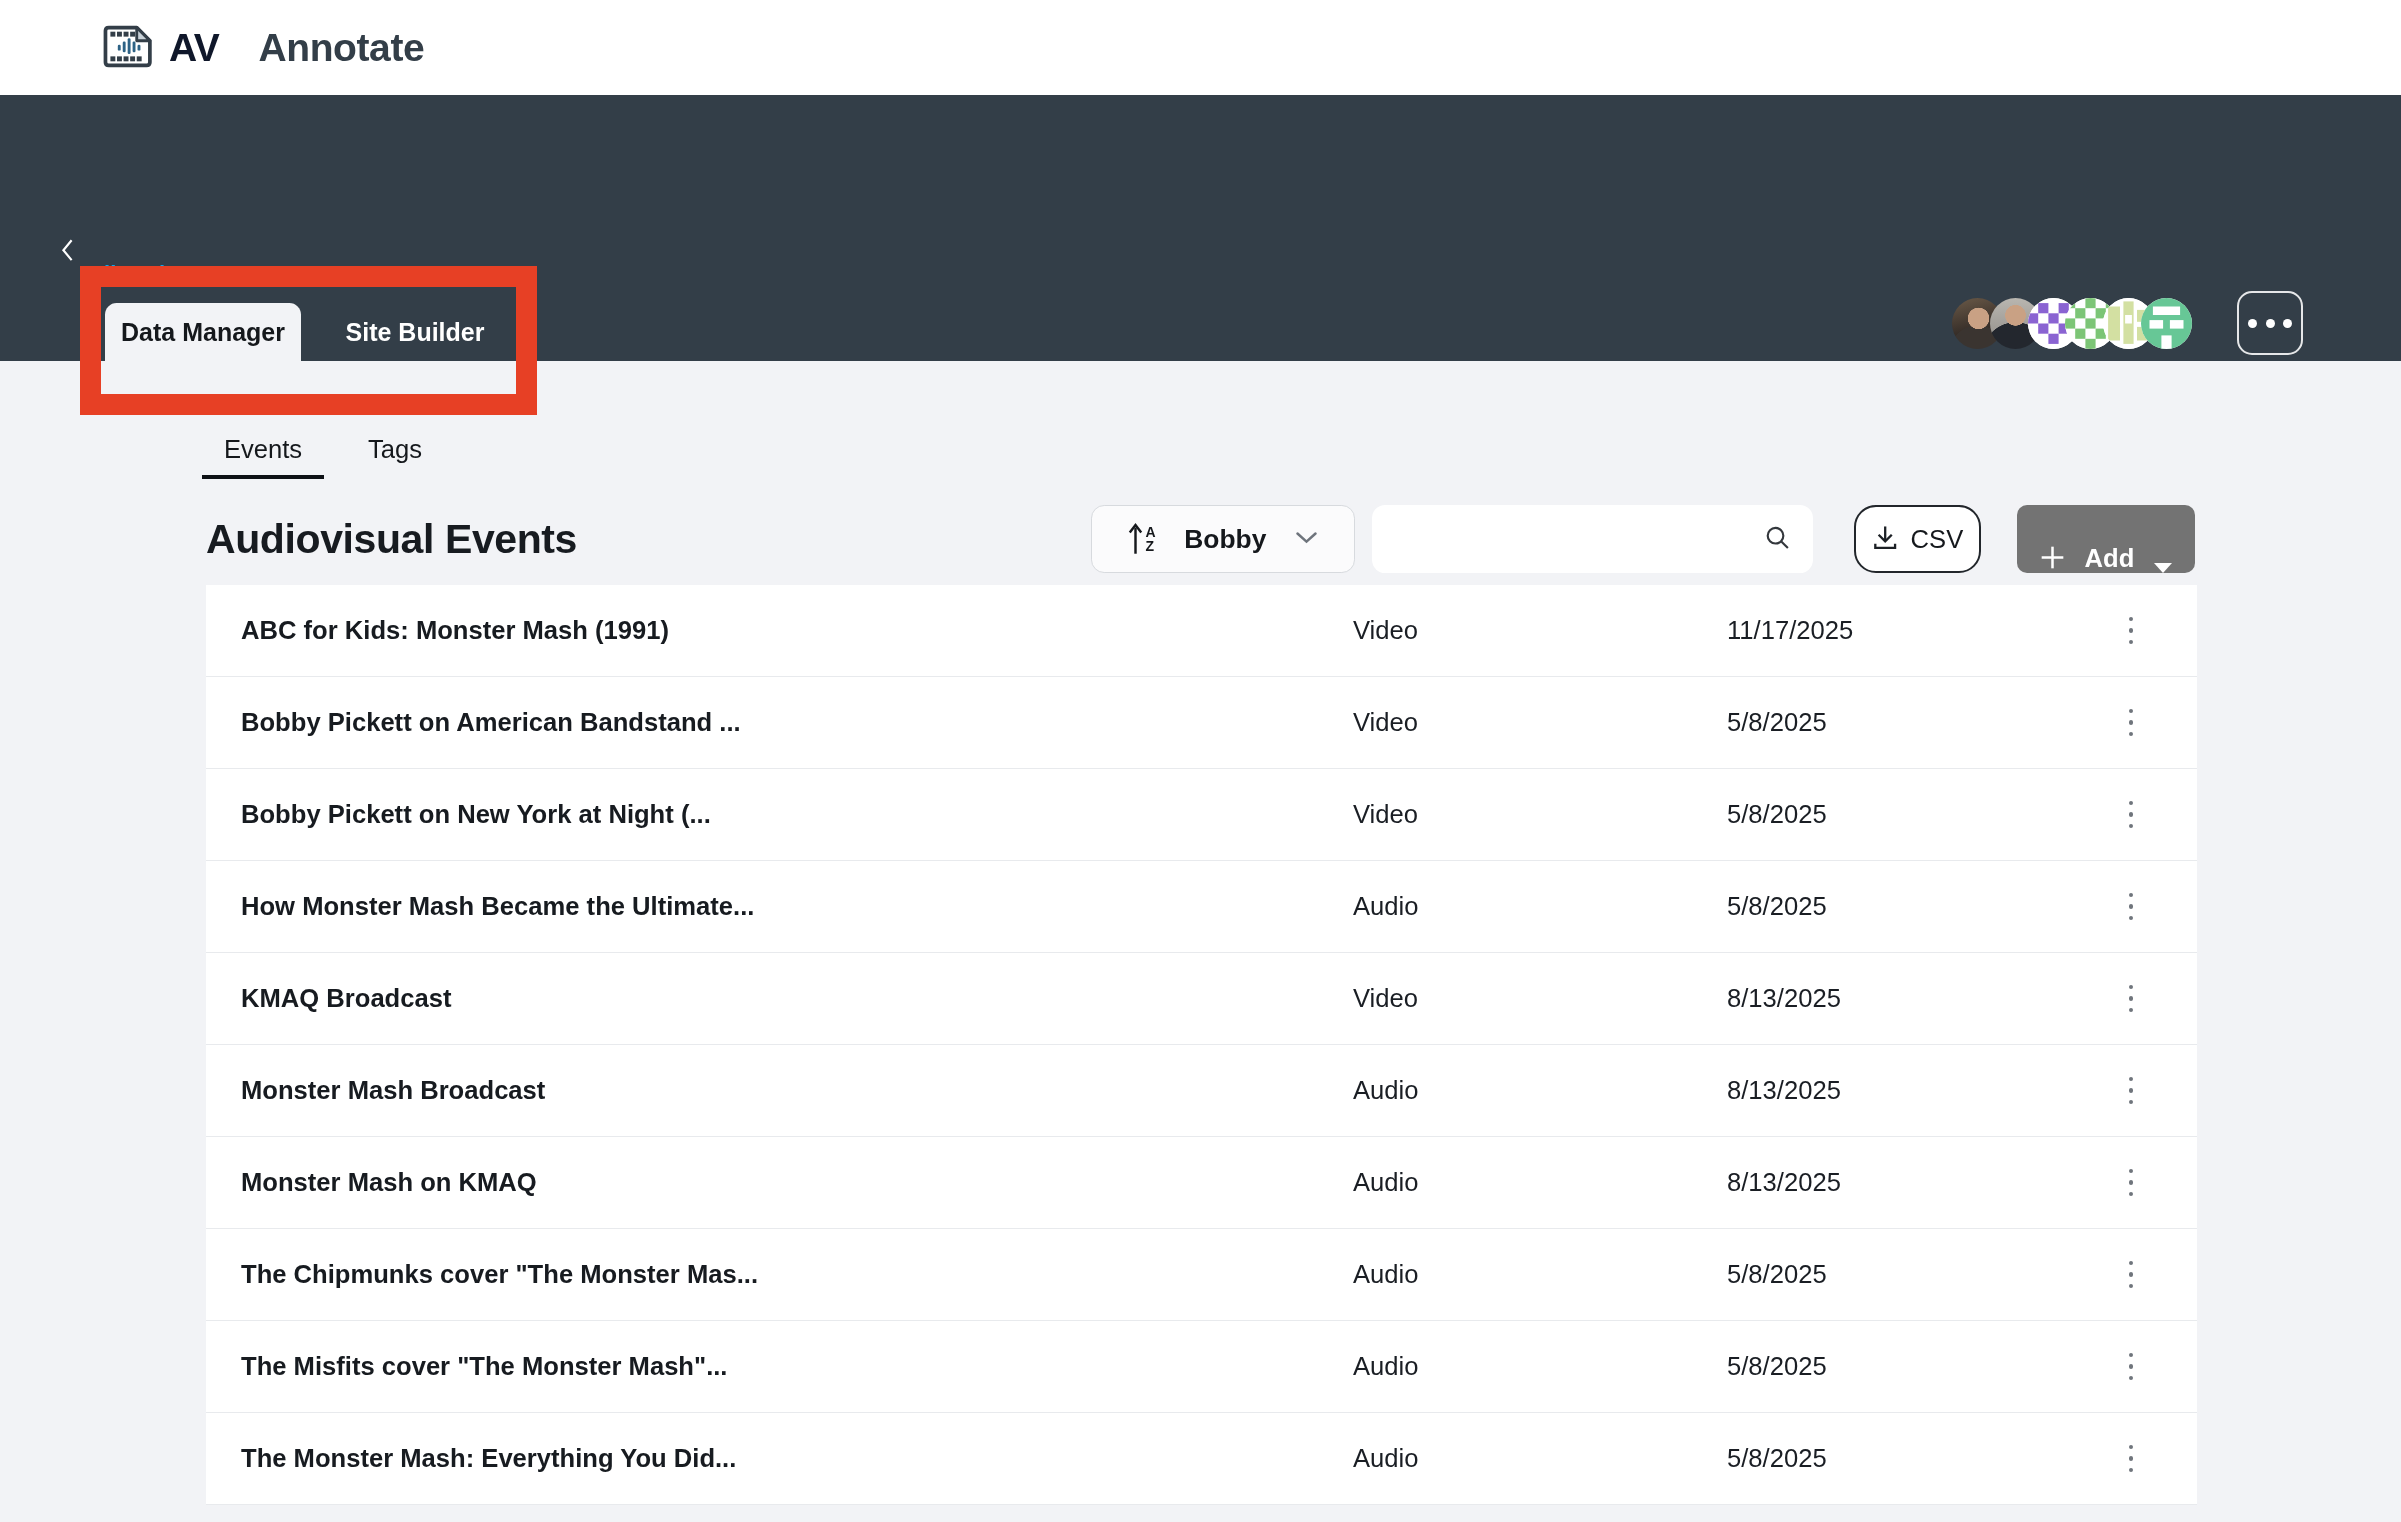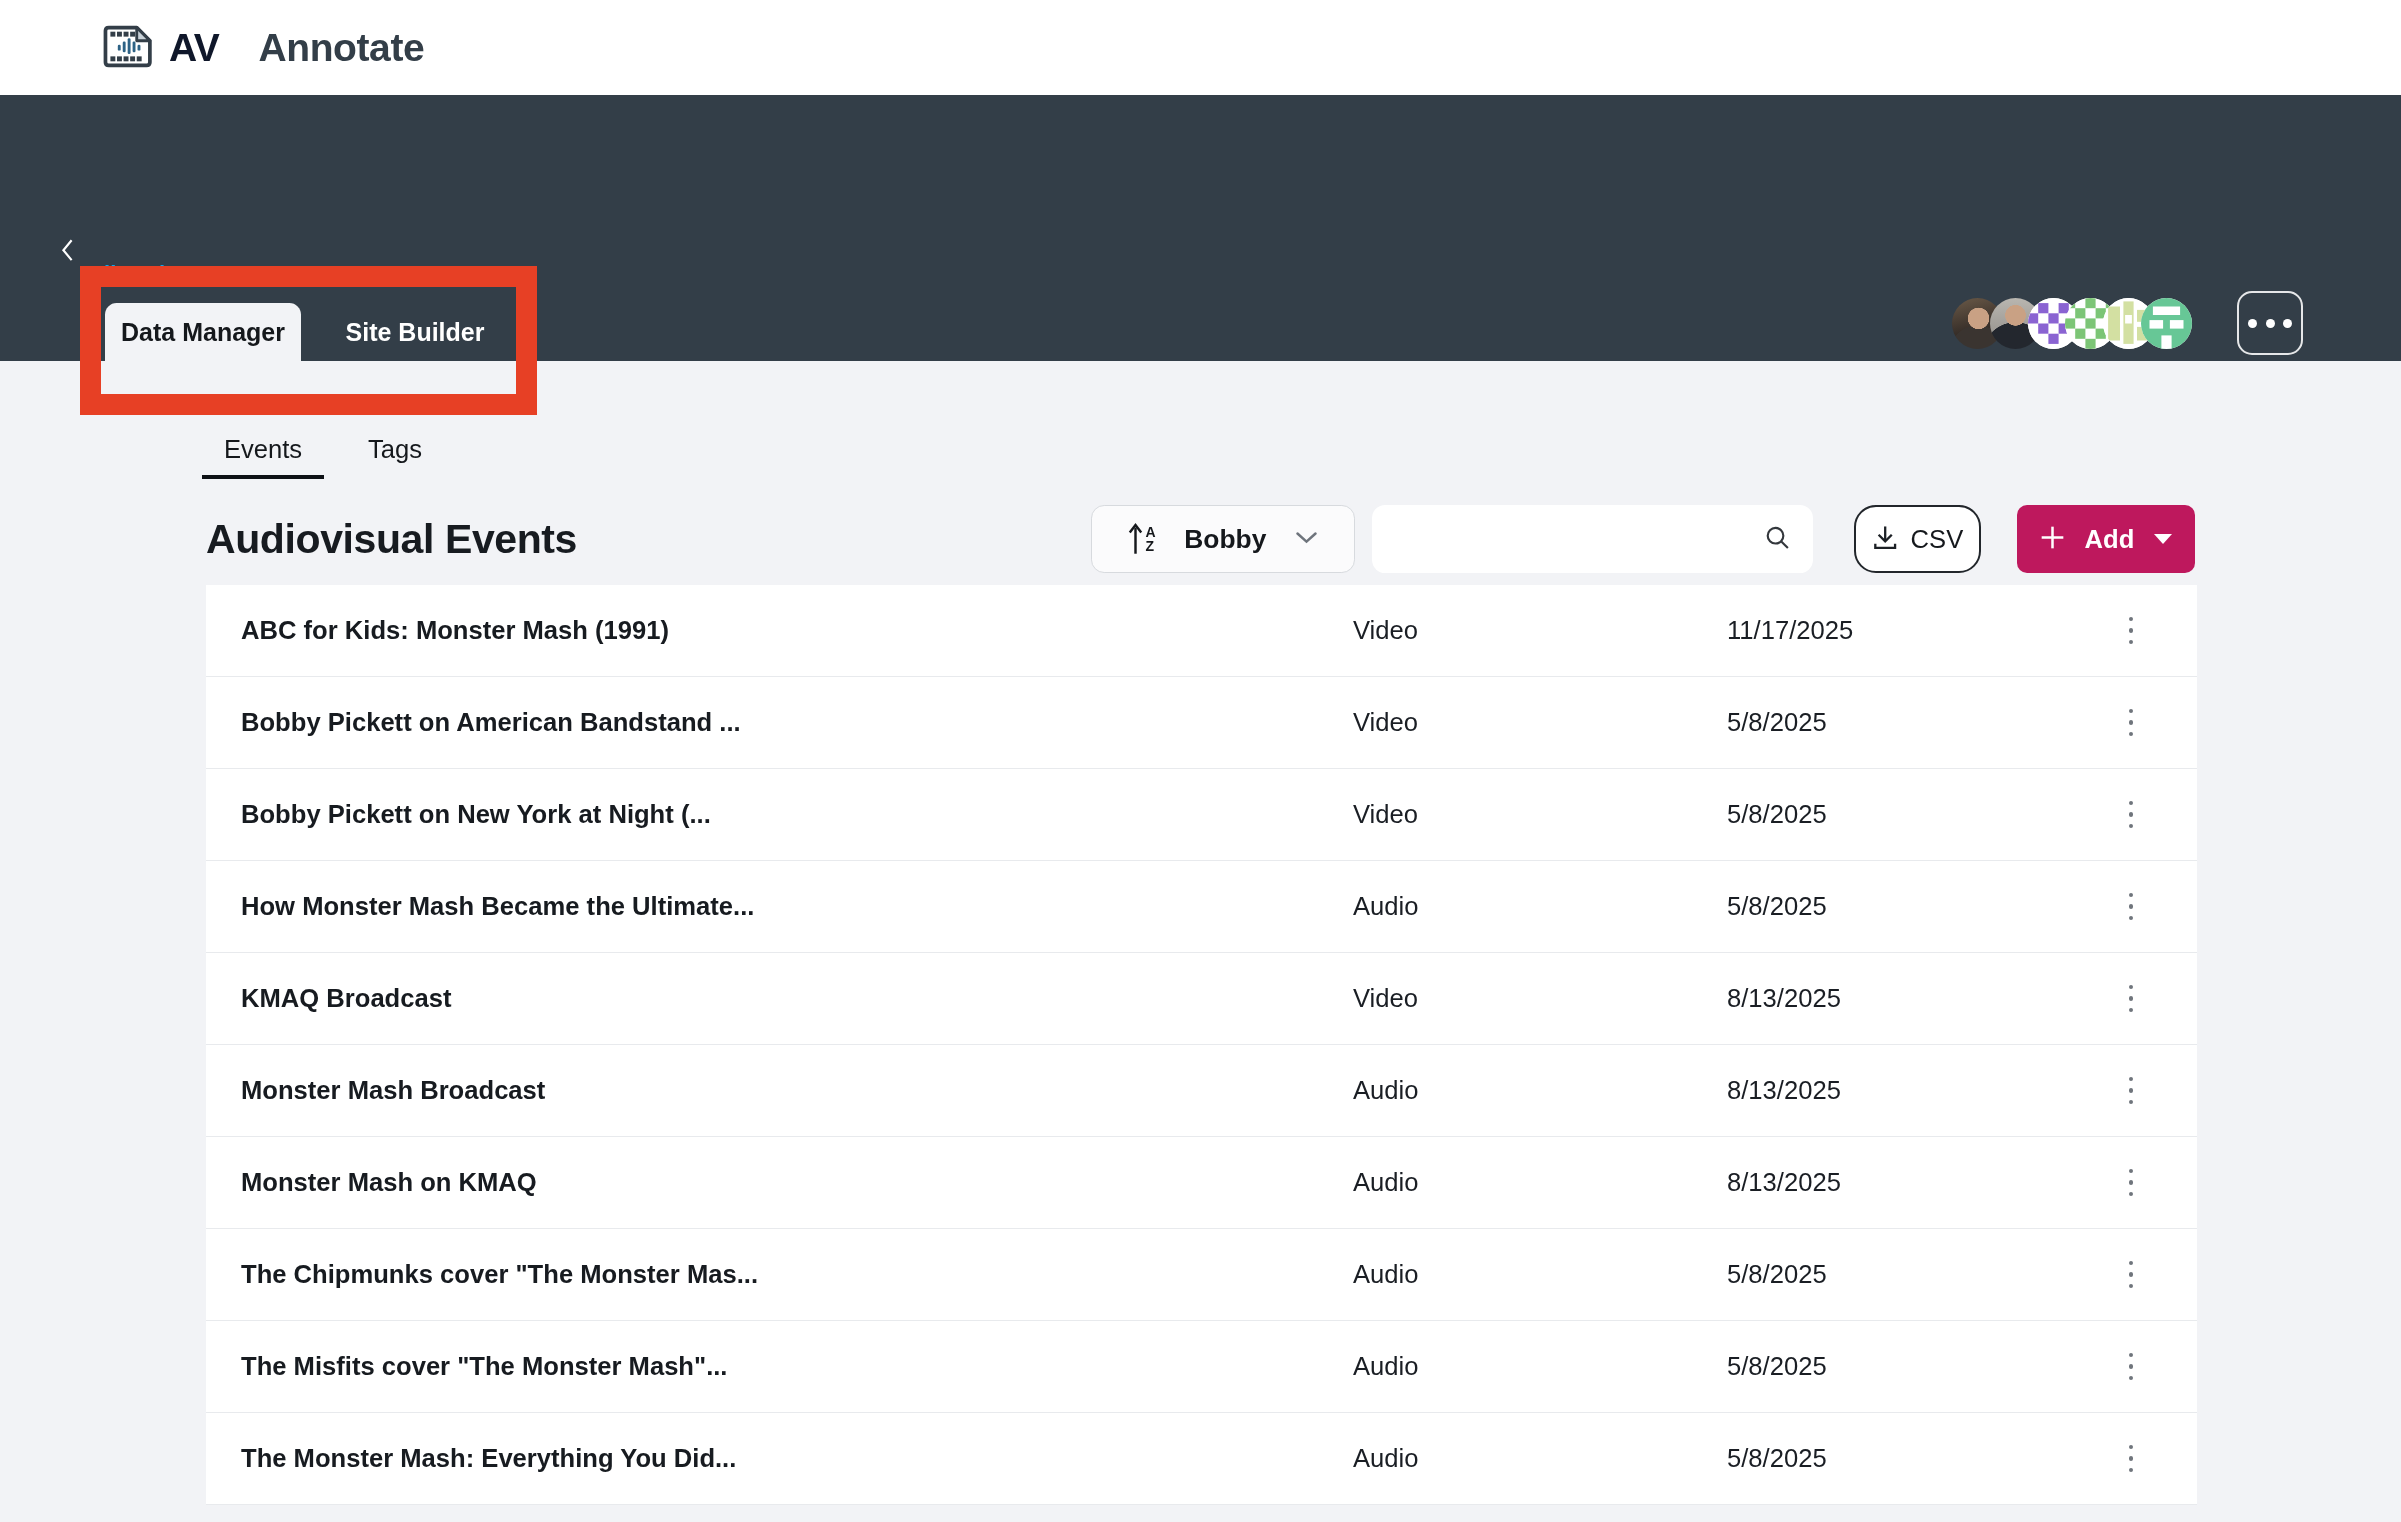--- a/index.html
+++ b/index.html
@@ -77,22 +77,22 @@
       border-radius:13.2px; display:flex; align-items:center; }
   .search-input { flex:1; height:100%; border:none; outline:none; background:transparent;
       font-size:25px; padding:0 16.5px 0 23px; font-family:inherit; color:#1A1E24; }
   .search-icon-wrap { padding-right:21.5px; display:flex; align-items:center; }
 
   .csv-btn { position:absolute; left:1854px; top:0; width:127px; height:68px; background:#FFFFFF;
       border:2.5px solid #22262B; border-radius:22px; display:flex; align-items:center;
       justify-content:center; gap:12.4px; cursor:pointer; font-family:inherit; }
   .csv-label { font-size:25.6px; font-weight:500; color:#15181C; }
 
-  .add-btn { position:absolute; left:2017px; top:0; width:178px; height:68px; background:#be185d;
-      border:none; border-radius:10px; display:flex; align-items:center;
+  .add-btn { position:absolute; left:2017px; top:0; width:178px; height:68px; background:#737373;
+      border:none; border-radius:10px; display:flex; align-items:flex-end;
       justify-content:space-between; padding:0 23px; cursor:pointer; font-family:inherit; }
   .add-label { font-size:25.6px; font-weight:700; color:#FFFFFF; }
   .add-caret { width:0; height:0; border-left:9px solid transparent; border-right:9px solid transparent;
       border-top:10.7px solid #FFFFFF; }
 
   
   .events-table { position:absolute; left:206px; top:585px; width:1991px; background:#FFFFFF; }
   .event-row { display:grid; grid-template-columns:1147px 374px 1fr 132px; align-items:center;
       height:92px; border-bottom:1.7px solid #E8EAED; background:#FFFFFF; }
   .cell-name { padding-left:35px; font-size:25.6px; font-weight:700; color:#171B20;

